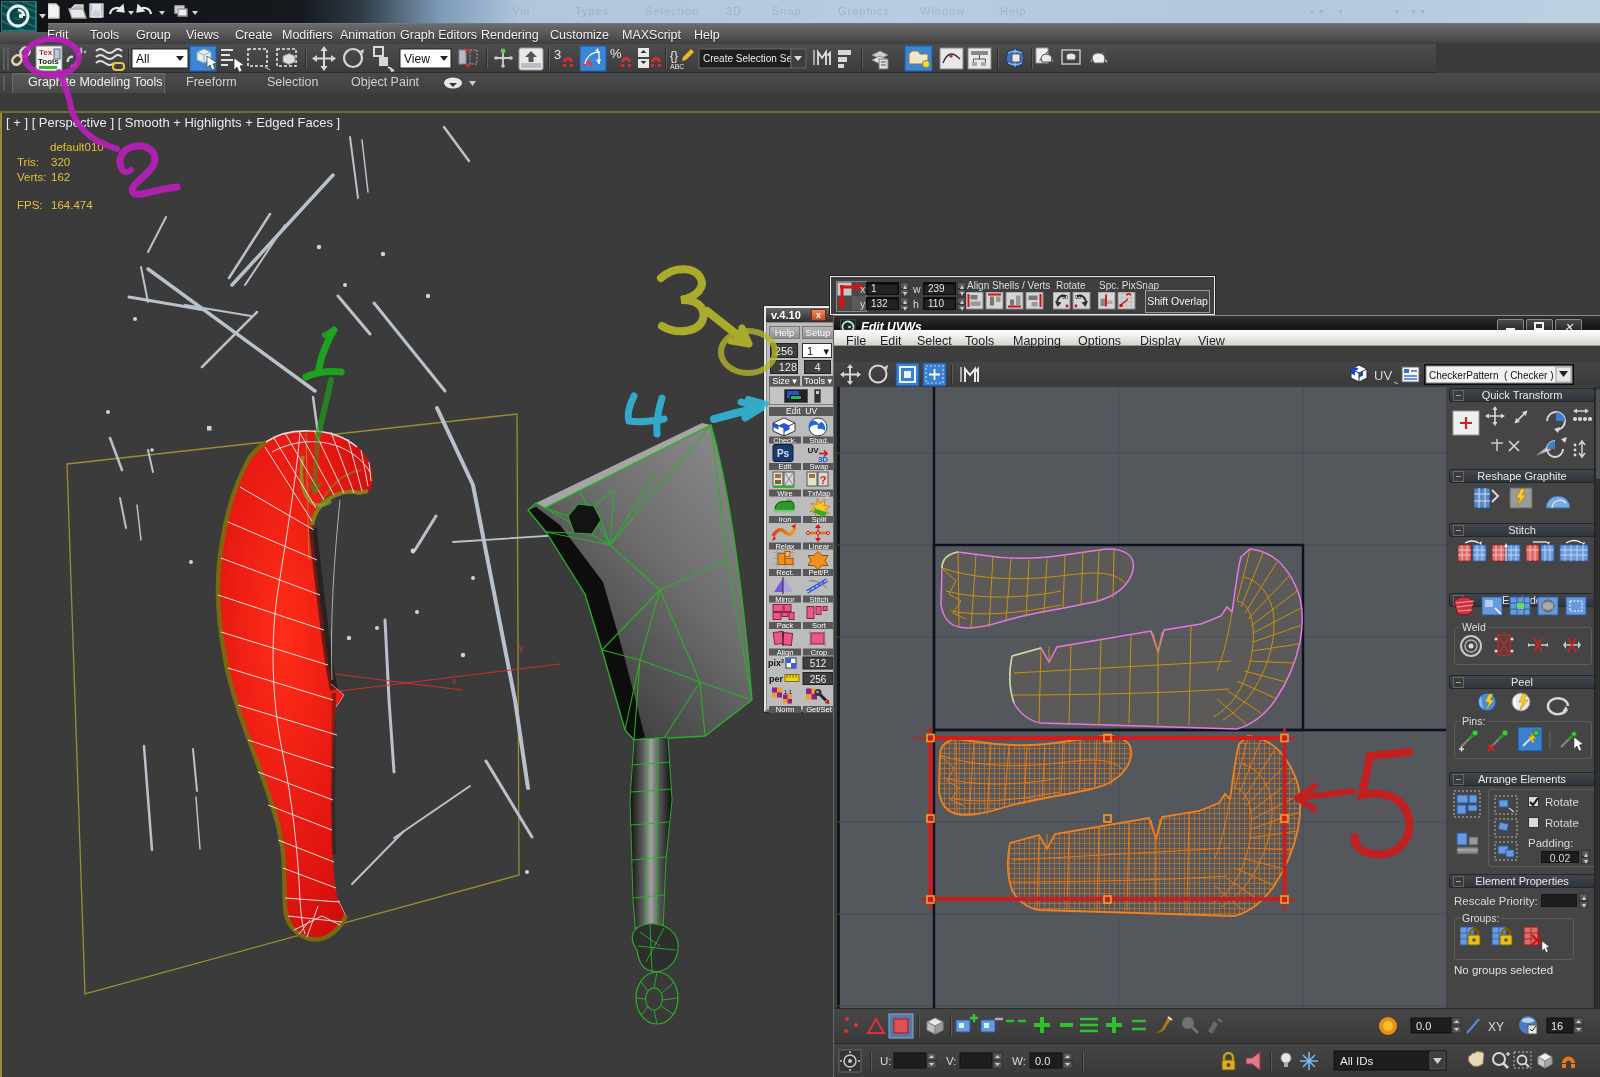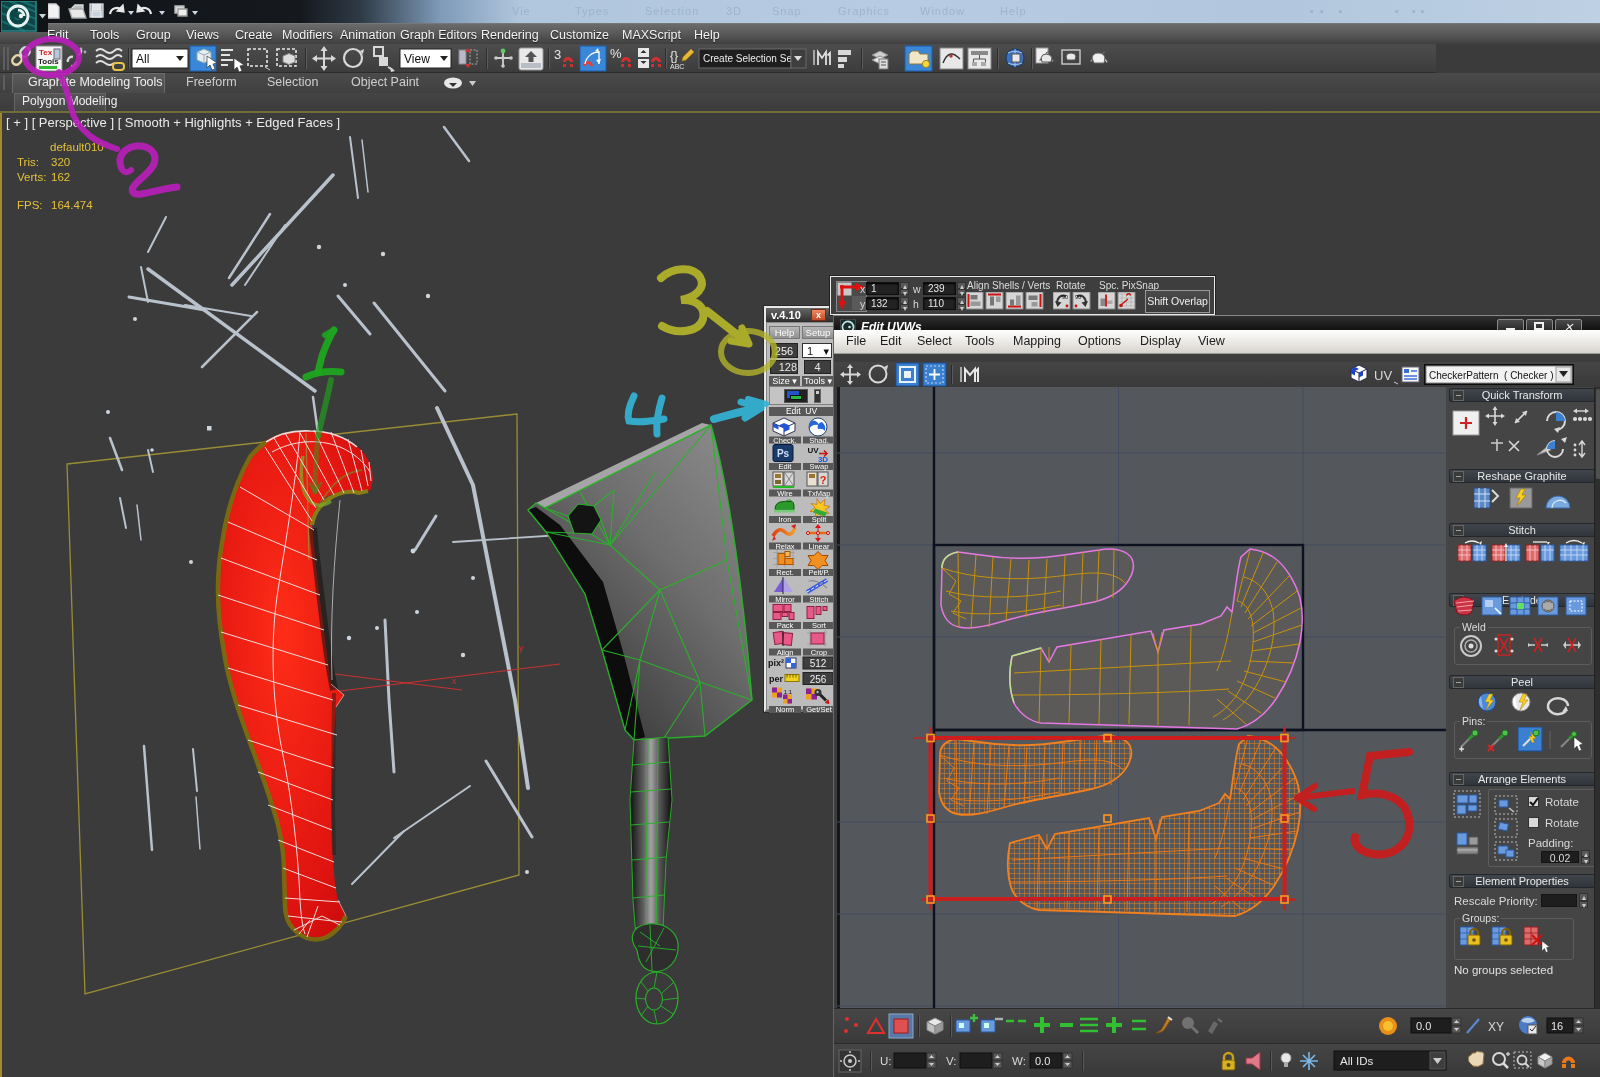--- a/index.html
+++ b/index.html
@@ -21,21 +21,21 @@
 .rtab{position:absolute;color:#cfcfcf;font-size:12.5px;top:2px}
 
 #viewport{left:0;top:113px;width:1600px;height:964px;background:#3b3b3b}
 
 #pal{left:764px;top:306px;width:74px;height:406px;background:#b9b9b9;border:2px solid;border-color:#e8e8e8 #6f6f6f #6f6f6f #e8e8e8;box-shadow:0 0 0 1px #2a2a2a;font-size:9px;z-index:14}
 
 #dlg{left:830px;top:276px;width:385px;height:39px;background:#3e3e3e;border:1px solid #e8e8e8;box-shadow:0 0 0 1px #222;z-index:15}
 
 #uvwin{left:833px;top:315px;width:767px;height:762px;background:#3d3d3d;border-left:1px solid #666;border-top:1px solid #888;z-index:16}
 #uvtitle{left:0;top:0;width:893px;height:22px;background:linear-gradient(#303030,#151515 55%,#0c0c0c);font-style:italic;}
-#uvmenu{left:0;top:14px;width:767px;height:24px;background:linear-gradient(#ffffff,#e8e6e2 60%,#d6d3cd);border-bottom:1px solid #9a9a9a}
+#uvmenu{left:0;top:14px;width:767px;height:16px;background:linear-gradient(#ffffff,#e8e6e2 60%,#d6d3cd);border-bottom:1px solid #9a9a9a}
 .uvm{position:absolute;top:4px;color:#1c1c1c;font-size:12.5px}
 #uvtools{left:0;top:46px;width:767px;height:25px;background:linear-gradient(#454545,#3a3a3a)}
 #uvcanvas{left:3px;top:71px;width:609px;height:621px;background:#54575b}
 #uvpanel{left:612px;top:71px;width:155px;height:621px;background:#454545;overflow:hidden}
 #uvbot1{left:0;top:692px;width:767px;height:35px;background:linear-gradient(#474747,#3a3a3a);border-top:1px solid #2a2a2a}
 #uvbot2{left:0;top:727px;width:767px;height:35px;background:linear-gradient(#454545,#383838);border-top:1px solid #2a2a2a}
 
 .phead{position:absolute;left:3px;width:146px;height:14px;background:linear-gradient(#41464d,#30353b);border:1px solid #23272c;border-radius:2px;color:#e8e8e8;font-size:11px;text-align:center;line-height:13px}
 .phead::before{content:"–";position:absolute;left:3px;top:0px;width:9px;height:9px;line-height:8px;font-size:9px;color:#ddd;border:1px solid #666;background:#3a3a3a;margin-top:1px}
 .gbox{position:absolute;border:1px solid #5d5d5d;border-radius:3px}
@@ -310,24 +310,20 @@
     <div class="abs" style="left:12px;top:0;width:153px;height:20px;background:linear-gradient(#5b5b5b,#4a4a4a);border:1px solid #6b6b6b;border-bottom:none"></div>
     <span class="rtab" style="left:28px;color:#efefef">Graphite Modeling Tools</span>
     <span class="rtab" style="left:186px">Freeform</span>
     <span class="rtab" style="left:267px">Selection</span>
     <span class="rtab" style="left:351px">Object Paint</span>
     <svg class="abs" style="left:443px;top:4px" width="34" height="12" viewBox="0 0 34 12">
         <ellipse cx="10" cy="6" rx="9" ry="5.5" fill="#e8e8e8"></ellipse>
         <path d="M6,6 h8 l-4,4 z" fill="#333"></path>
         <path d="M26,4 h7 l-3.5,5 z" fill="#ccc"></path>
       </svg>
-  </div>
-  <div id="ribbon2" class="abs">
-    <div class="abs" style="left:14px;top:0px;width:92px;height:18px;background:linear-gradient(#555,#464646);border:1px solid #666;border-bottom:none"></div>
-    <span class="rtab" style="left:22px;top:1px;color:#efefef;font-size:12px">Polygon Modeling</span>
   </div>
   <div id="oliveline" class="abs"></div>
   <div id="viewport" class="abs">
     <svg class="abs" style="left:0;top:0" width="1600" height="964" viewBox="0 113 1600 964">
       <defs>
         <radialGradient id="redg" cx="0.42" cy="0.4" r="0.75">
           <stop offset="0" stop-color="#ff2d18"></stop>
             <stop offset="0.7" stop-color="#e01410"></stop>
             <stop offset="1" stop-color="#c40a0a"></stop>
         </radialGradient>

